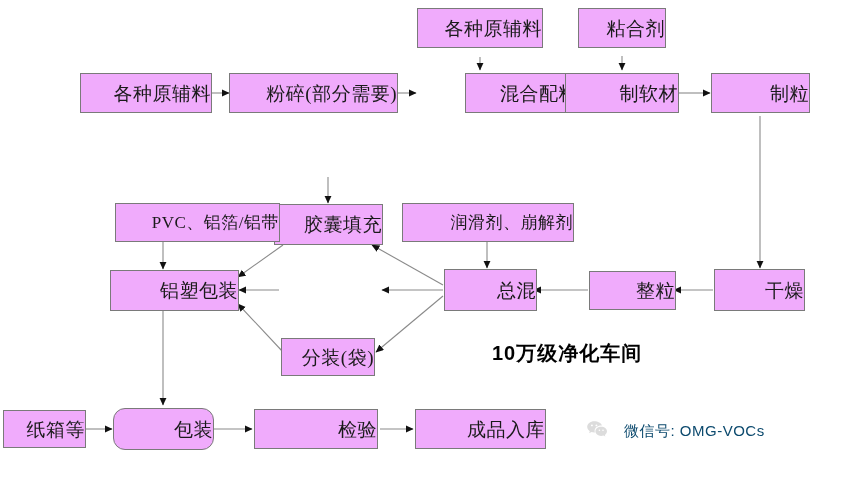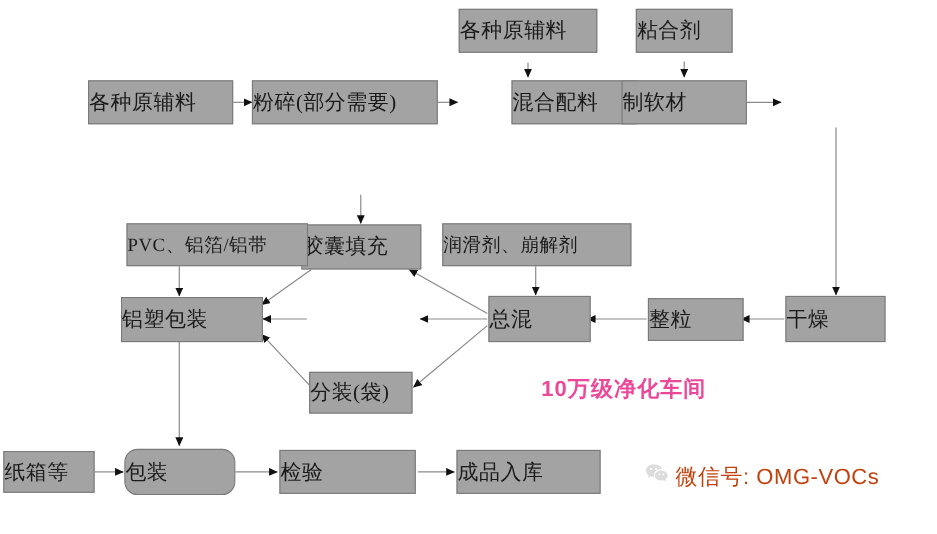--- a/index.html
+++ b/index.html
@@ -22,50 +22,50 @@
     left: 0;
     top: 0;
     width: 852px;
     height: 485px;
     pointer-events: none;
   }
   .node {
     position: absolute;
     box-sizing: border-box;
     border: 1px solid #7a7a7a;
-    background: #a3a3a3;
+    background: #f0abfc;
     display: flex;
     align-items: center;
-    justify-content: flex-start;
+    justify-content: flex-end;
     text-align: center;
     color: #1a1a1a;
     font-family: "Liberation Serif", "DejaVu Serif", serif;
     font-size: 19px;
     line-height: 1;
     letter-spacing: 0.5px;
     white-space: nowrap;
   }
   .node.small { font-size: 17px; }
   .zone-label {
     position: absolute;
-    color: #ec4899;
+    color: #000000;
     font-family: "Liberation Sans", "DejaVu Sans", sans-serif;
     font-weight: bold;
     font-size: 20px;
     letter-spacing: 1px;
     white-space: nowrap;
   }
   .watermark {
     position: absolute;
     display: flex;
     align-items: center;
-    gap: 6px;
-    color: #c2410c;
+    gap: 16px;
+    color: #0c4a6e;
     font-family: "Liberation Sans", "DejaVu Sans", sans-serif;
-    font-size: 20px;
+    font-size: 15px;
     letter-spacing: 0.5px;
     white-space: nowrap;
     user-select: none;
   }
   .watermark .wm-icon { display: block; }
 </style>
 </head>
 <body>
 
 <div id="canvas">
@@ -129,20 +129,23 @@
   </div>
 
   <div class="node" style="left:578px; top:8px;   width:88px;  height:40px;">
     <span>粘合剂</span>
   </div>
 
   <div class="node" style="left:565px; top:73px;  width:114px; height:40px;">
     <span>制软材</span>
   </div>
 
+  <div class="node" style="left:711px; top:73px;  width:99px;  height:40px;">
+    <span>制粒</span>
+  </div>
 
 
   <div class="node" style="left:274px; top:204px; width:109px; height:41px;">
     <span>胶囊填充</span>
   </div>
 
   <div class="node small" style="left:80px;  top:203px; width:165px; height:39px;margin-left:35px;">
     <span>PVC、铝箔/铝带</span>
   </div>
 

